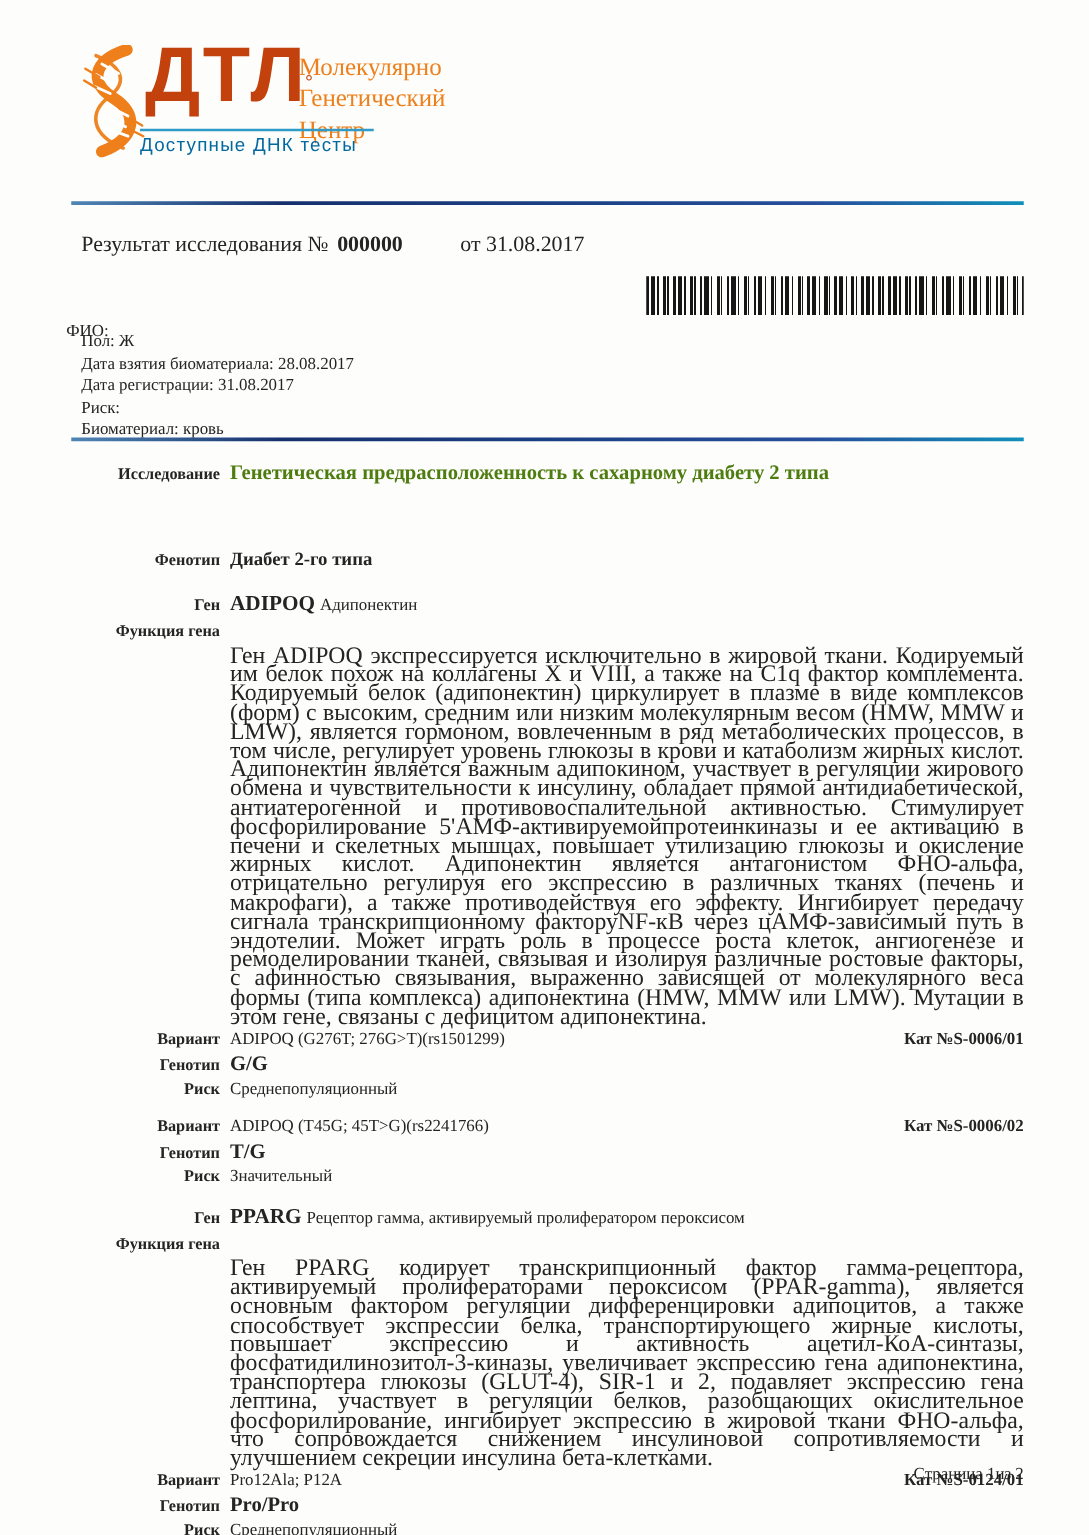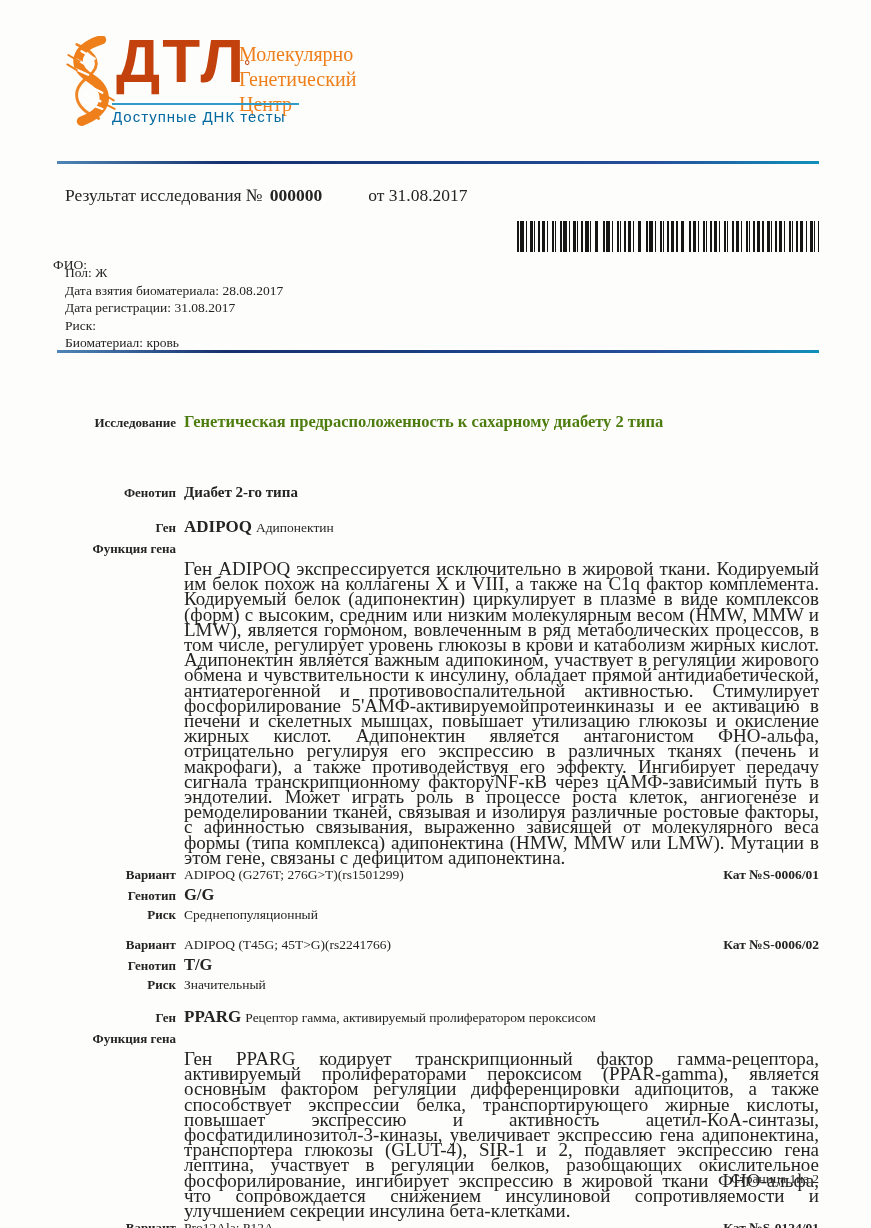--- a/index.html
+++ b/index.html
@@ -58,21 +58,21 @@
   .lbl{text-align:right;font-weight:bold;font-size:13px;}
   .study-val{font-weight:bold;color:#4d7c0f;font-size:16.5px;}
   .pheno-val{font-weight:bold;font-size:15px;margin-top:40px;}
   .gene-name{font-weight:bold;font-size:17px;}
   .gene-desc{font-size:13.5px;}
   .func{font-size:19px;line-height:15.2px;text-align:justify;margin-top:20px;}
   .vline{display:flex;justify-content:space-between;align-items:baseline;font-size:13.5px;}
   .cat{font-weight:bold;white-space:nowrap;}
   .genotype{font-weight:bold;font-size:16.5px;}
   .risk{font-size:13.5px;}
-  .row-study{margin-bottom:12px;margin-top:44px;}
+  .row-study{margin-bottom:12px;}
   .row-pheno{margin-bottom:16px;}
   .row-gene{margin-bottom:4px;}
   .row-func{margin-bottom:2px;}
   .vrow{margin-bottom:2px;}
   .vblock{margin-bottom:14px;}
   .vblock.last{margin-bottom:0;}
   
   .footer{position:absolute;left:57px;top:1171px;width:762px;text-align:right;font-size:13.5px;}
 </style>
 </head>

